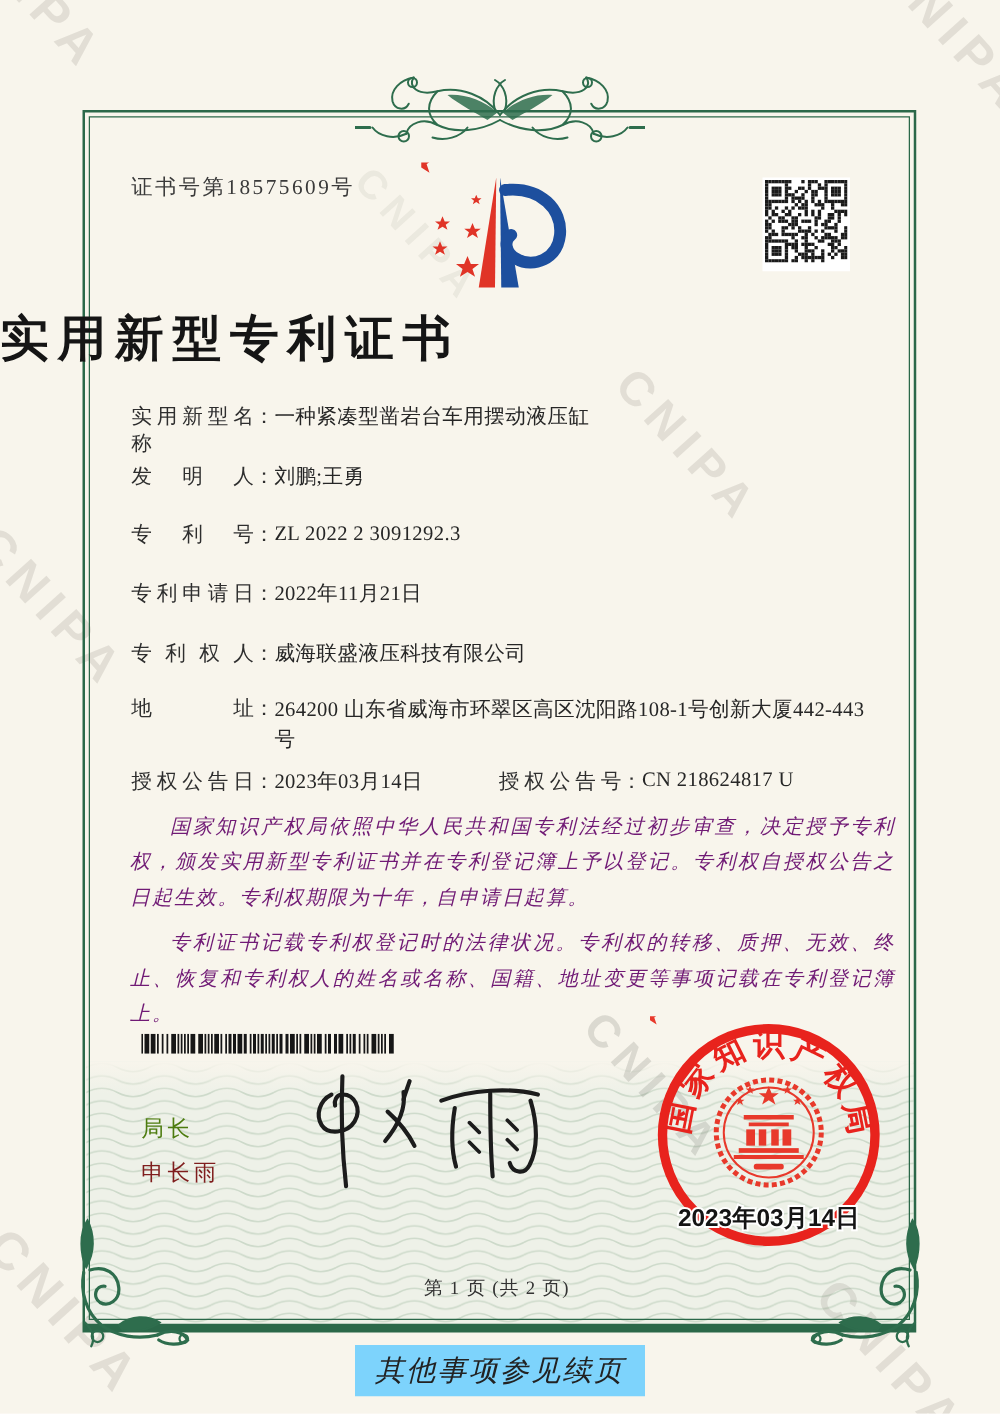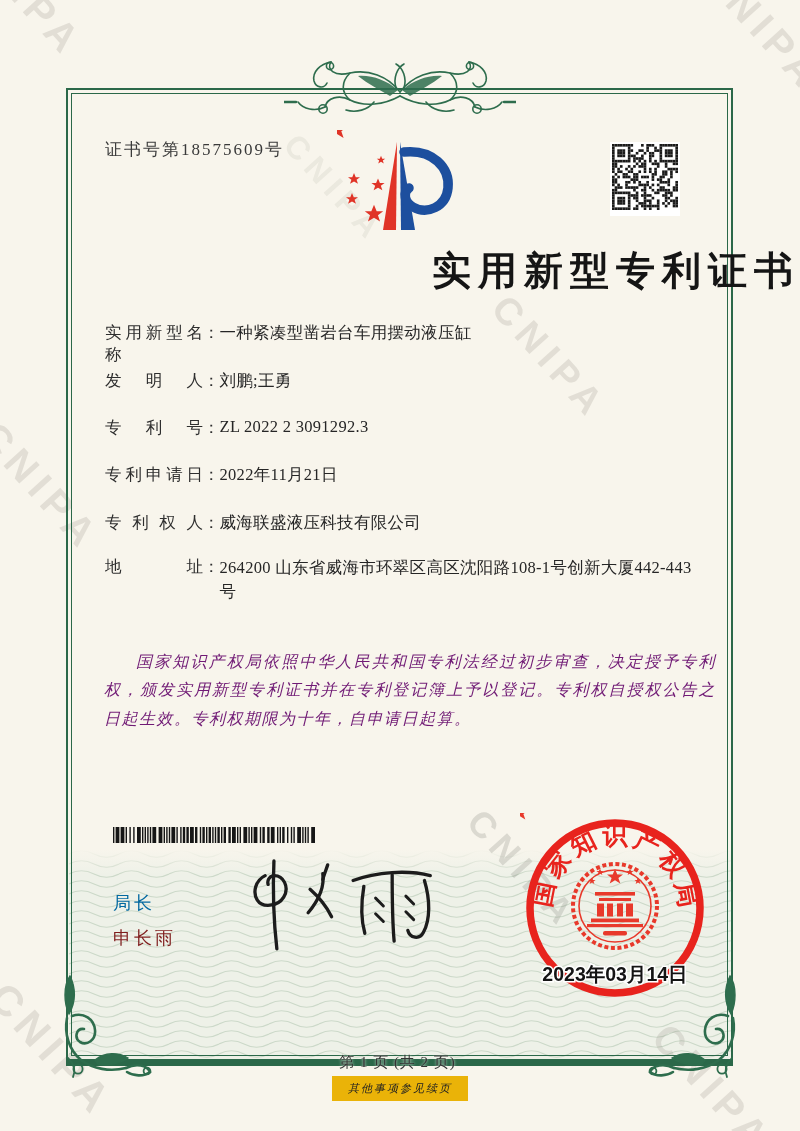--- a/index.html
+++ b/index.html
@@ -19,49 +19,49 @@
          border:2.5px solid #2b6849;border-bottom:7px solid #2b6849;z-index:3;pointer-events:none;}
   .frame-inner{position:absolute;inset:3px;border:1.2px solid #2b6849;}
   .orn{position:absolute;z-index:4;}
 
   .content{position:absolute;inset:0;z-index:5;}
 
   .cert-no{position:absolute;left:105px;top:138px;font-size:17px;color:#3a3a3a;letter-spacing:2px;}
   .logo{position:absolute;left:337px;top:130px;}
   .qr{position:absolute;left:610px;top:142px;background:#ffffff;padding:2px;}
 
-  .title{position:absolute;left:0;width:800px;top:244px;text-align:right;
+  .title{position:absolute;left:0;width:800px;top:244px;text-align:left;
          font-size:39px;font-weight:bold;color:#151515;letter-spacing:7px;}
 
   .row{position:absolute;left:105px;width:620px;font-size:16.5px;color:#2e2e2e;}
   .fl{display:inline-block;width:98px;text-align:justify;text-align-last:justify;vertical-align:top;}
   .colon{vertical-align:top;}
   .fv{display:inline-block;vertical-align:top;letter-spacing:0.3px;color:#262626;}
   .fv.wrapv{width:474px;line-height:1.45;}
   .col2{position:absolute;left:294px;top:0;}
 
   .paras{position:absolute;left:104px;top:648px;width:612px;}
   .paras p{margin:0 0 8px 0;font-size:16px;font-style:italic;color:#701a75;
            line-height:1.78;text-indent:2em;text-align:justify;letter-spacing:1.5px;}
 
   .barcode{position:absolute;left:113px;top:827px;}
   .sig-title{position:absolute;left:113px;top:891px;font-size:18px;letter-spacing:3px;
-             font-family:"Liberation Sans","DejaVu Sans",sans-serif;color:#0369a1;}
+             font-family:"Liberation Sans","DejaVu Sans",sans-serif;color:#4d7c0f;}
   .sig-name{position:absolute;left:113px;top:926px;font-size:18px;letter-spacing:3px;
             font-family:"Liberation Sans","DejaVu Sans",sans-serif;color:#7f1d1d;}
   .sig-hand{position:absolute;left:228px;top:852px;}
 
   .seal{position:absolute;left:520px;top:813px;z-index:6;}
 
   .page-no{position:absolute;left:66px;width:663px;top:1021px;text-align:center;
            font-size:15px;color:#333;letter-spacing:1px;z-index:5;
-           text-shadow:0 0 3px #eef1e8;margin-top:32px;}
+           text-shadow:0 0 3px #eef1e8;}
   .cont-note{position:absolute;left:0;width:800px;top:1076px;text-align:center;z-index:5;}
-  .cont-note span{display:inline-block;background:#eab308;padding:5px 16px;
-           font-size:11px;font-style:italic;color:#222;letter-spacing:2px;}
+  .cont-note span{display:inline-block;background:#7dd3fc;padding:5px 16px;
+           font-size:23px;font-style:italic;color:#222;letter-spacing:2px;}
 </style>
 </head>
 <body>
 
 <div class="page">
 
   <div class="wm" style="left:-55px;top:-30px;font-size:40px;">CNIPA</div>
   <div class="wm" style="left:684px;top:4px;font-size:40px;">CNIPA</div>
   <div class="wm" style="left:268px;top:170px;font-size:32px;color:rgba(128,124,110,0.10);">CNIPA</div>
   <div class="wm" style="left:474px;top:336px;font-size:38px;">CNIPA</div>
@@ -496,23 +496,30 @@
     </div>
     <div class="row" style="top:464px;">
       <span class="fl">专利申请日</span><span class="colon">：</span><span class="fv">2022年11月21日</span>
     </div>
     <div class="row" style="top:512px;">
       <span class="fl">专利权人</span><span class="colon">：</span><span class="fv">威海联盛液压科技有限公司</span>
     </div>
     <div class="row" style="top:556px;">
       <span class="fl">地址</span><span class="colon">：</span><span class="fv wrapv">264200 山东省威海市环翠区高区沈阳路108-1号创新大厦442-443号</span>
     </div>
+    <div class="row" style="top:614px;">
+      <span class="fl">授权公告日</span><span class="colon">：</span><span class="fv">2023年03月14日</span>
+      <span class="col2">
+        <span class="fl">授权公告号</span><span class="colon">：</span><span class="fv">CN 218624817 U</span>
+      </span>
+    </div>
 
     <div class="paras">
       <p>国家知识产权局依照中华人民共和国专利法经过初步审查，决定授予专利权，颁发实用新型专利证书并在专利登记簿上予以登记。专利权自授权公告之日起生效。专利权期限为十年，自申请日起算。</p>
+      <p>专利证书记载专利权登记时的法律状况。专利权的转移、质押、无效、终止、恢复和专利权人的姓名或名称、国籍、地址变更等事项记载在专利登记簿上。</p>
     </div>
 
     <div class="barcode">
       <svg id="bcsvg" width="206" height="16" xmlns="http://www.w3.org/2000/svg">
           <rect x="0.0" y="0" width="1.4" height="16" fill="#161616"></rect>
           <rect x="2.6" y="0" width="3.8" height="16" fill="#161616"></rect>
           <rect x="7.6" y="0" width="3.8" height="16" fill="#161616"></rect>
           <rect x="12.6" y="0" width="1.4" height="16" fill="#161616"></rect>
           <rect x="16.4" y="0" width="1.4" height="16" fill="#161616"></rect>
           <rect x="20.2" y="0" width="1.4" height="16" fill="#161616"></rect>

